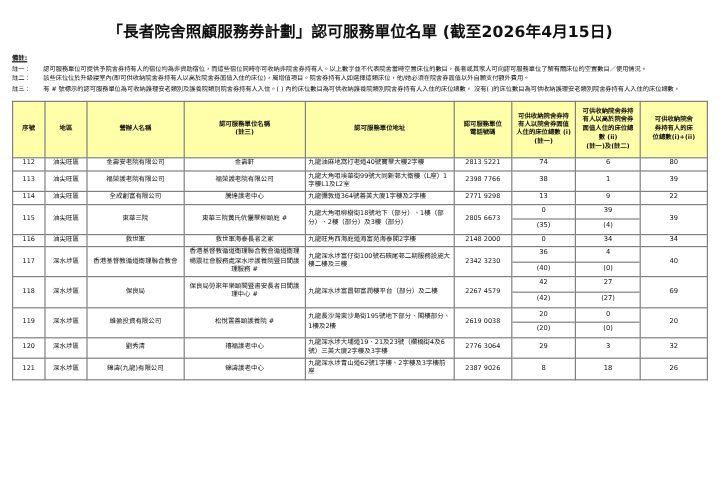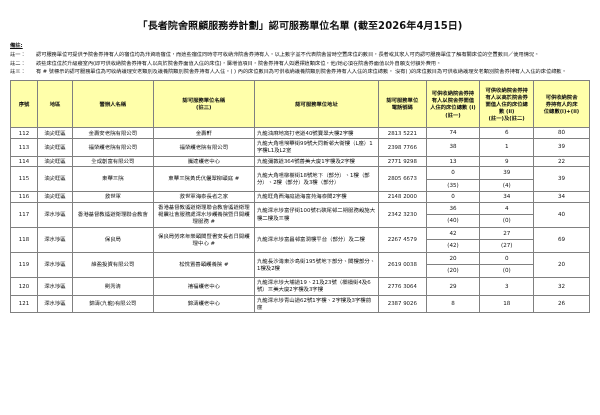--- a/index.html
+++ b/index.html
@@ -14,21 +14,21 @@
     overflow: hidden;
   }
   .page {
     width: 600px;
     height: 415px;
     padding: 14px 10px 0 10px;
     position: relative;
   }
   .doc-title {
     text-align: center;
-    font-size: 10px;
+    font-size: 13px;
     font-weight: bold;
     letter-spacing: 0.1px;
     margin: 6px 0 9px 0;
     line-height: 1.2;
   }
   .notes {
     font-size: 5.2px;
     line-height: 1.55;
     margin-bottom: 5px;
   }

